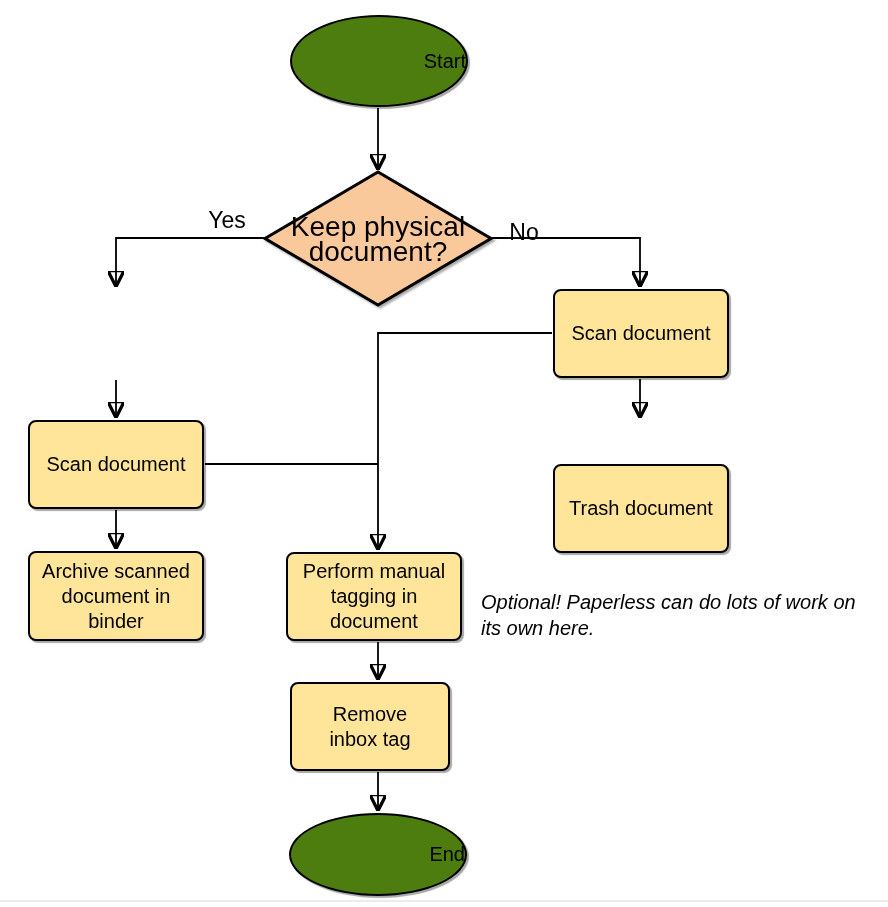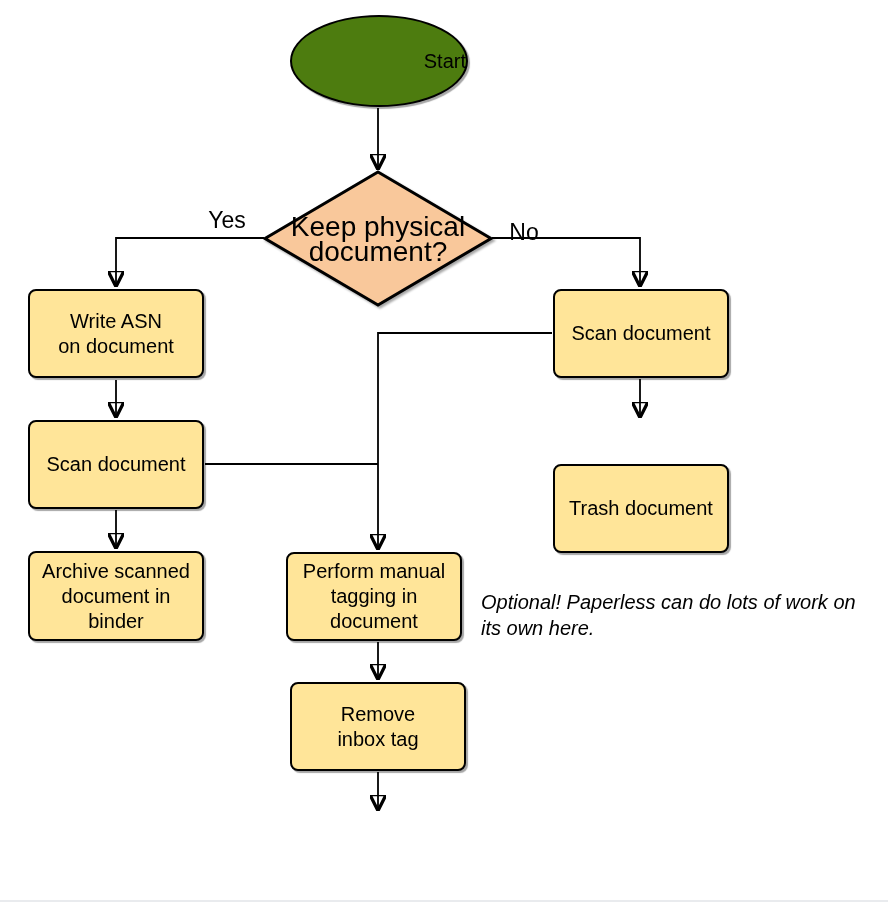--- a/index.html
+++ b/index.html
@@ -74,21 +74,21 @@
   .node span, .decision-label span { display: block; }
 
   
   .n-start    { left: 290px; top: 15px;  width: 178px; height: 92px; }
   .n-writeasn { left: 28px;  top: 289px; width: 176px; height: 89px; }
   .n-scanl    { left: 28px;  top: 420px; width: 176px; height: 89px; }
   .n-archive  { left: 28px;  top: 551px; width: 176px; height: 90px; }
   .n-scanr    { left: 553px; top: 289px; width: 176px; height: 89px; }
   .n-trash    { left: 553px; top: 420px; width: 176px; height: 89px; margin-top: 44px; }
   .n-perform  { left: 286px; top: 552px; width: 176px; height: 89px; }
-  .n-remove   { left: 290px; top: 682px; width: 176px; height: 89px; }
+  .n-remove   { left: 290px; top: 682px; width: 160px; height: 89px; }
   .n-end      { left: 289px; top: 813px; width: 178px; height: 83px; }
 
   .edge-label {
     position: absolute;
     font-size: 23px;
     line-height: 25px;
     width: 60px;
     text-align: center;
   }
   .l-yes { left: 197px; top: 208px; }
@@ -142,24 +142,20 @@
     <polygon points="116,3 229,69.5 116,136 3,69.5" stroke="#000000" stroke-width="3" fill="#F9C89B"></polygon>
   </svg>
   <div class="decision-label">
     <span>Keep physical</span>
     <span>document?</span>
   </div>
 
   <div class="edge-label l-yes">Yes</div>
   <div class="edge-label l-no">No</div>
 
-  <div class="node process n-writeasn">
-    <span>Write ASN</span>
-    <span>on document</span>
-  </div>
 
   <div class="node process n-scanl">
     <span>Scan document</span>
   </div>
 
   <div class="node process n-archive">
     <span>Archive scanned</span>
     <span>document in</span>
     <span>binder</span>
   </div>
@@ -176,20 +172,23 @@
     <span>Perform manual</span>
     <span>tagging in</span>
     <span>document</span>
   </div>
 
   <div class="node process n-remove">
     <span>Remove</span>
     <span>inbox tag</span>
   </div>
 
+  <div class="node terminal n-end">
+    <span>End</span>
+  </div>
 
   <div class="annotation">
     <span>Optional! Paperless can do lots of work on</span>
     <span>its own here.</span>
   </div>
 
   <div class="bottom-rule"></div>
 
 </div>
 

